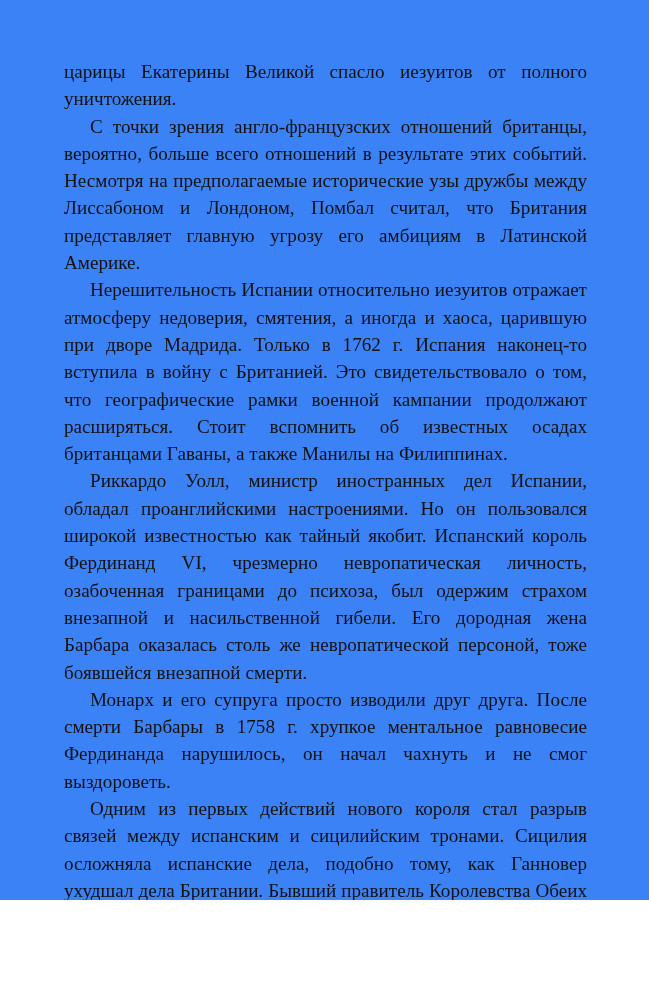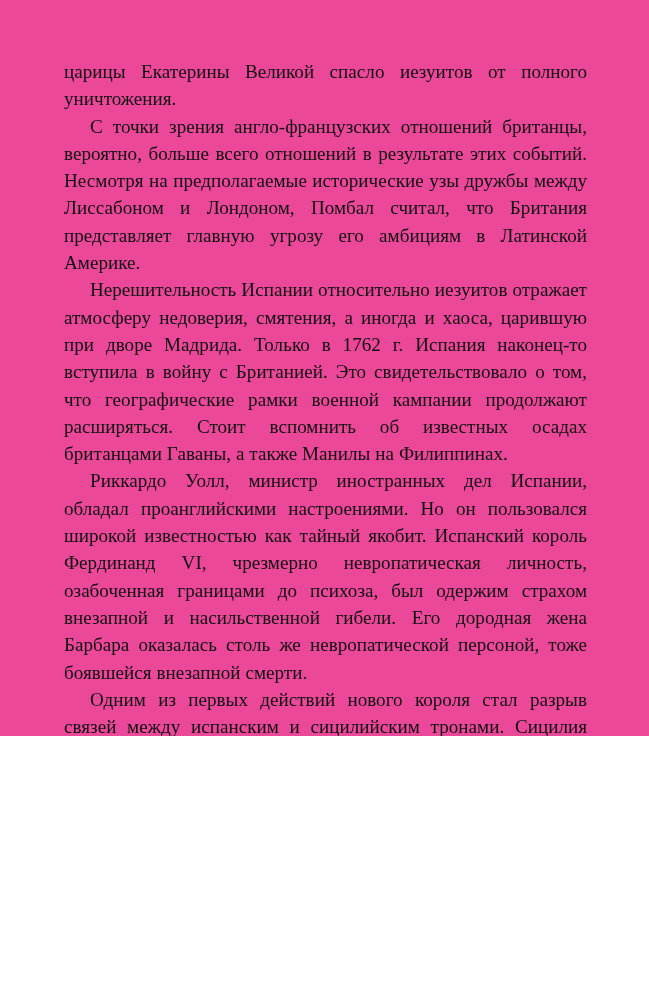--- a/index.html
+++ b/index.html
@@ -8,22 +8,22 @@
     padding: 0;
     background: #ffffff;
   }
   body {
     font-family: "Liberation Serif", "DejaVu Serif", serif;
     color: #111111;
   }
   .page {
     position: relative;
     width: 649px;
-    height: 736px;
-    background: #ec4899;
+    height: 900px;
+    background: #3b82f6;
     overflow: hidden;
     box-sizing: border-box;
   }
   .textblock {
     position: absolute;
     left: 64px;
     top: 58px;
     width: 523px;
   }
   .para {
@@ -55,18 +55,19 @@
 </head>
 <body>
 
 <div class="page">
 
   <div class="textblock">
     <p class="para no-indent">царицы Екатерины Великой спасло иезуитов от полного уничтожения.</p>
     <p class="para">С точки зрения англо-французских отношений британцы, вероятно, больше всего отношений в результате этих событий. Несмотря на предполагаемые исторические узы дружбы между Лиссабоном и Лондоном, Помбал считал, что Британия представляет главную угрозу его амбициям в Латинской Америке.</p>
     <p class="para">Нерешительность Испании относительно иезуитов отражает атмосферу недоверия, смятения, а иногда и хаоса, царившую при дворе Мадрида. Только в 1762 г. Испания наконец-то вступила в войну с Британией. Это свидетельствовало о том, что географические рамки военной кампании продолжают расширяться. Стоит вспомнить об известных осадах британцами Гаваны, а также Манилы на Филиппинах.</p>
     <p class="para">Риккардо Уолл, министр иностранных дел Испании, обладал проанглийскими настроениями. Но он пользовался широкой известностью как тайный якобит. Испанский король Фердинанд VI, чрезмерно невропатическая личность, озабоченная границами до психоза, был одержим страхом внезапной и насильственной гибели. Его дородная жена Барбара оказалась столь же невропатической персоной, тоже боявшейся внезапной смерти.</p>
+    <p class="para">Монарх и его супруга просто изводили друг друга. После смерти Барбары в 1758 г. хрупкое ментальное равновесие Фердинанда нарушилось, он начал чахнуть и не смог выздороветь.</p>
     <p class="para">Одним из первых действий нового короля стал разрыв связей между испанским и сицилийским тронами. Сицилия осложняла испанские дела, подобно тому, как Ганновер ухудшал дела Британии. Бывший правитель Королевства Обеих Сицилий Карл VII (ставший новым королем Испании Карлом III) отрекся от трона Сицилии в прагматическом указе от 6 октября 1759 г. Договор с Неаполем, воплощающий прагматический указ, запрещал союз испанской короны с итальянскими владениями, передавая Королевство Обеих Сицилий третьему сыну Карла и его потомкам в бессрочное владение, а также устанавливая новые процедуры наследования. Если король Испании получает в наследство корону Королевства Обеих Сицилий, он должен отречься от нее</p>
   </div>
 
   <div class="page-number">54</div>
 
 </div>
 
 </body></html>

